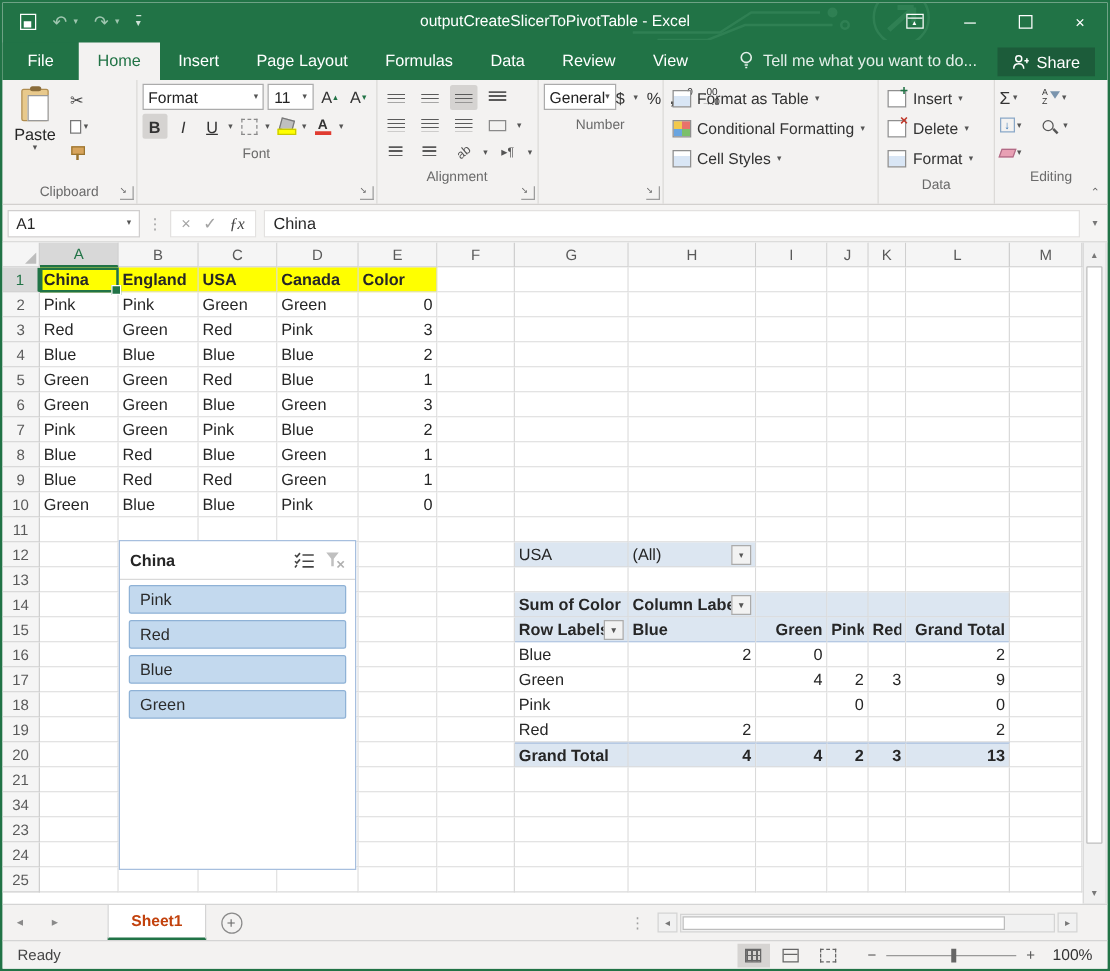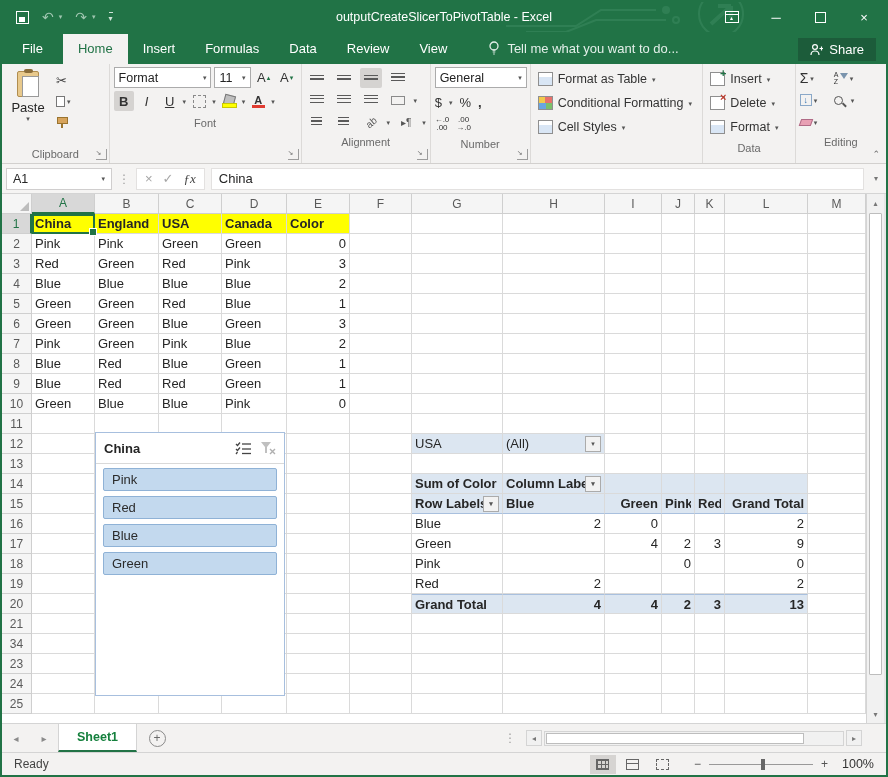--- a/index.html
+++ b/index.html
@@ -129,21 +129,21 @@
 
   
   .vscroll{width:18px;background:#f1f1f1;border-left:1px solid #d4d4d4;display:flex;flex-direction:column;flex:0 0 auto;}
   .vbtn{height:18px;display:flex;align-items:center;justify-content:center;color:#777;font-size:8px;}
   .vthumb{margin:1px 2px;height:462px;background:#fff;border:1px solid #bdbdbd;border-radius:1px;}
   .vspace{flex:1;}
 
   
   .tabbar{height:29px;background:#f3f2f1;border-top:1px solid #d4d4d4;display:flex;align-items:stretch;flex:0 0 auto;}
   .tnav{width:28px;display:flex;align-items:center;justify-content:center;color:#8a8a8a;font-size:10px;}
-  .sheettab{background:#fff;border-right:1px solid #d4d4d4;border-left:1px solid #d4d4d4;border-bottom:2px solid #217346;display:flex;align-items:center;padding:0 18px;color:#15803d;font-weight:bold;font-size:12.5px;}
+  .sheettab{background:#fff;border-right:1px solid #d4d4d4;border-left:1px solid #d4d4d4;border-bottom:2px solid #217346;display:flex;align-items:center;padding:0 18px;color:#c2410c;font-weight:bold;font-size:12.5px;margin-left:28px;}
   .addsheet{width:40px;display:flex;align-items:center;justify-content:center;}
   .addsheet i{width:17px;height:17px;border:1px solid #8a8a8a;border-radius:50%;color:#6a6a6a;font-style:normal;font-size:12px;line-height:15px;text-align:center;}
   .hscroll{margin-left:auto;display:flex;align-items:center;gap:2px;padding-right:24px;}
   .hbtn{width:16px;height:16px;display:flex;align-items:center;justify-content:center;color:#777;font-size:8px;background:#f1f1f1;border:1px solid #d4d4d4;}
   .htrack{width:300px;height:15px;background:#f1f1f1;border:1px solid #d4d4d4;position:relative;}
   .hthumb{position:absolute;left:1px;top:1px;width:258px;height:11px;background:#fff;border:1px solid #bdbdbd;}
 
   
   .statusbar{height:23px;background:#f3f2f1;border-top:1px solid #d4d4d4;display:flex;align-items:center;padding:0 0 0 12px;font-size:12px;color:#444;flex:0 0 auto;}
   .views{margin-left:auto;display:flex;gap:4px;align-items:center;}
@@ -192,20 +192,21 @@
           <span class="ic-max"></span>
         </span>
       <span class="wbtn">×</span>
     </div>
   </div>
 
   <div class="menubar">
     <span class="mtab file">File</span>
     <span class="mtab active">Home</span>
     <span class="mtab">Insert</span>
+    <span class="mtab">Page Layout</span>
     <span class="mtab">Formulas</span>
     <span class="mtab">Data</span>
     <span class="mtab">Review</span>
     <span class="mtab">View</span>
     <span class="tellme">
       <svg width="12" height="15" viewBox="0 0 12 15">
           <circle cx="6" cy="5" r="4" fill="none" stroke="#e3efe9" stroke-width="1.3"></circle>
           <path d="M4.5 9 L7.5 9 M4.7 11 L7.3 11 M5.2 13 L6.8 13" stroke="#e3efe9" stroke-width="1.2"></path>
         </svg>
       <span>Tell me what you want to do...</span>
@@ -328,21 +329,21 @@
             <span class="dd6">▾</span>
         </div>
       </div>
       <div class="rg-label">
           <span>Alignment</span>
         </div>
       <span class="launcher">↘</span>
     </div>
 
     <div class="rgroup num-col" style="width:100px">
-      <div style="display:flex;flex-direction:column;width:100%">
+      <div style="display:flex;flex-direction:row;width:100%">
         <span class="combo">
             <span>General</span>
             <span class="dd6">▾</span>
           </span>
         <div class="num-row">
           <span>$</span>
             <span class="dd6">▾</span>
           <span>%</span>
           <span style="font-weight:bold">,</span>
         </div>

